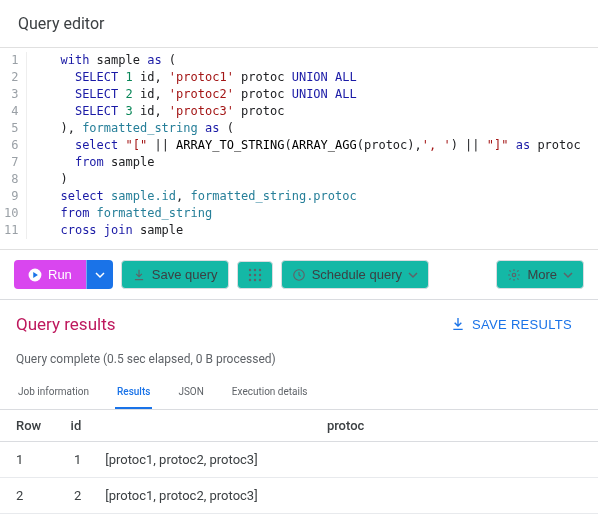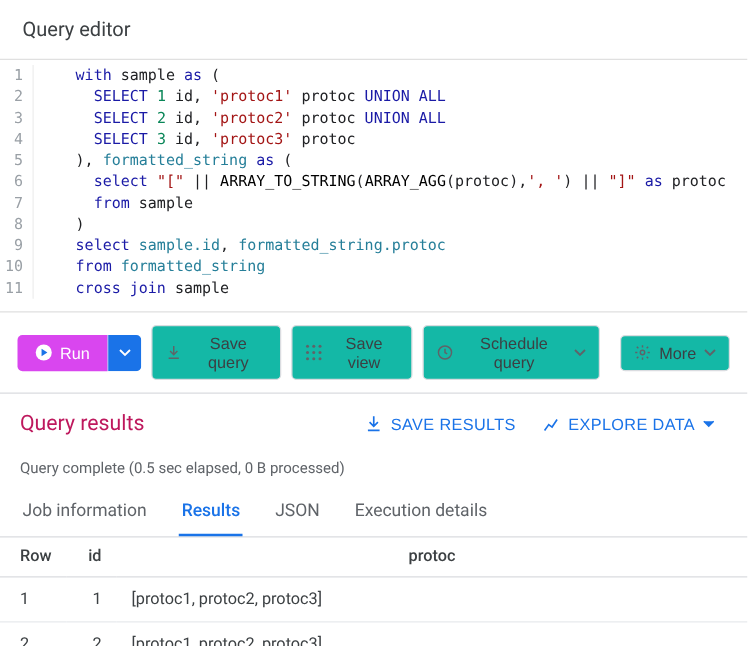--- a/index.html
+++ b/index.html
@@ -118,21 +118,21 @@
       padding: 4px 16px 10px;
       font-size: 12px;
       color: #5f6368;
     }
 
     .tabs {
       display: flex;
       gap: 24px;
       padding: 0 16px;
       border-bottom: 1px solid #dadce0;
-      font-size: 14px;
+      font-size: 10px;
     }
     .tab {
       padding: 10px 2px;
       color: #5f6368;
       cursor: pointer;
       border-bottom: 2px solid transparent;
     }
     .tab.active {
       color: #1a73e8;
       border-bottom-color: #1a73e8;
@@ -219,21 +219,20 @@
           <circle cx="7" cy="2" r="1.2"></circle>
           <circle cx="12" cy="2" r="1.2"></circle>
           <circle cx="2" cy="7" r="1.2"></circle>
           <circle cx="7" cy="7" r="1.2"></circle>
           <circle cx="12" cy="7" r="1.2"></circle>
           <circle cx="2" cy="12" r="1.2"></circle>
           <circle cx="7" cy="12" r="1.2"></circle>
           <circle cx="12" cy="12" r="1.2"></circle>
         </svg>
     </span>
-    <span>Save view</span>
   </button>
 
   <button class="tbtn">
     <span class="icon">
       <svg width="14" height="14" viewBox="0 0 24 24" fill="none" stroke="#5f6368" stroke-width="2">
           <circle cx="12" cy="12" r="9"></circle>
           <path d="M12 7v5l3 2"></path>
         </svg>
     </span>
     <span>Schedule query</span>
@@ -264,33 +263,20 @@
 
 <div class="results-header">
   <div class="results-title">Query results</div>
   <button class="link-btn">
     <span class="icon">
       <svg width="16" height="16" viewBox="0 0 24 24" fill="none" stroke="#1a73e8" stroke-width="2">
           <path d="M12 3v12M7 10l5 5 5-5M5 20h14"></path>
         </svg>
     </span>
     <span>SAVE RESULTS</span>
-  </button>
-  <button class="link-btn">
-    <span class="icon">
-      <svg width="16" height="16" viewBox="0 0 24 24" fill="none" stroke="#1a73e8" stroke-width="2">
-          <path d="M4 20l5-7 4 3 6-9"></path>
-        </svg>
-    </span>
-    <span>EXPLORE DATA</span>
-    <span class="icon">
-      <svg width="10" height="10" viewBox="0 0 10 10">
-          <path d="M1 3l4 4 4-4" fill="#1a73e8" stroke="#1a73e8" stroke-width="1"></path>
-        </svg>
-    </span>
   </button>
 </div>
 
 <div class="status">Query complete (0.5 sec elapsed, 0 B processed)</div>
 
 <div class="tabs">
   <div class="tab">Job information</div>
   <div class="tab active">Results</div>
   <div class="tab">JSON</div>
   <div class="tab">Execution details</div>

